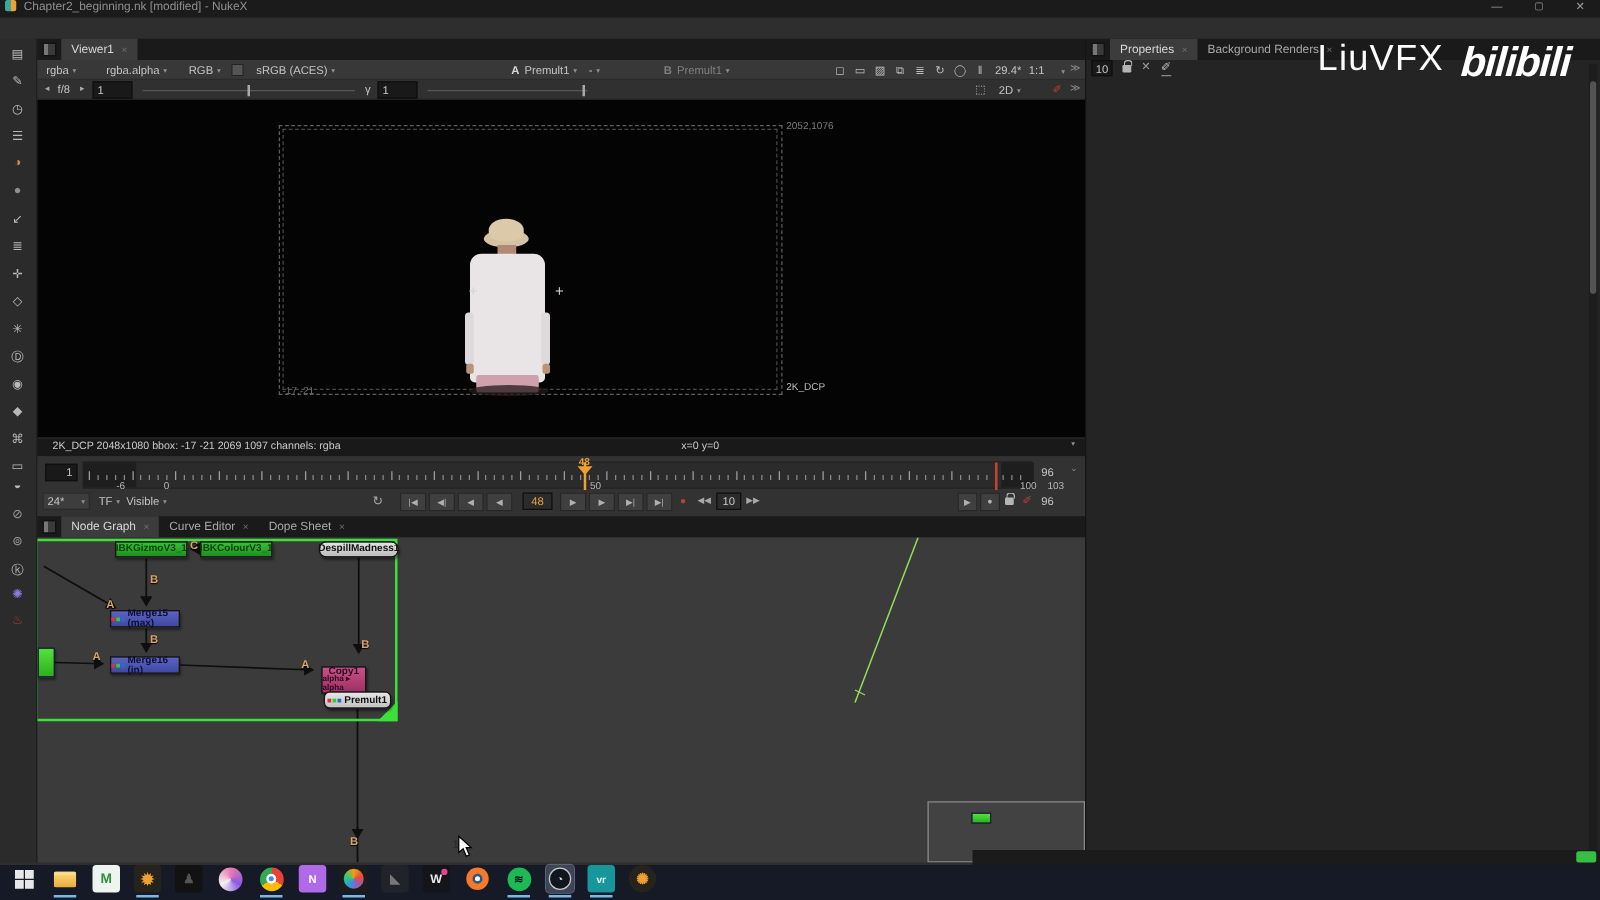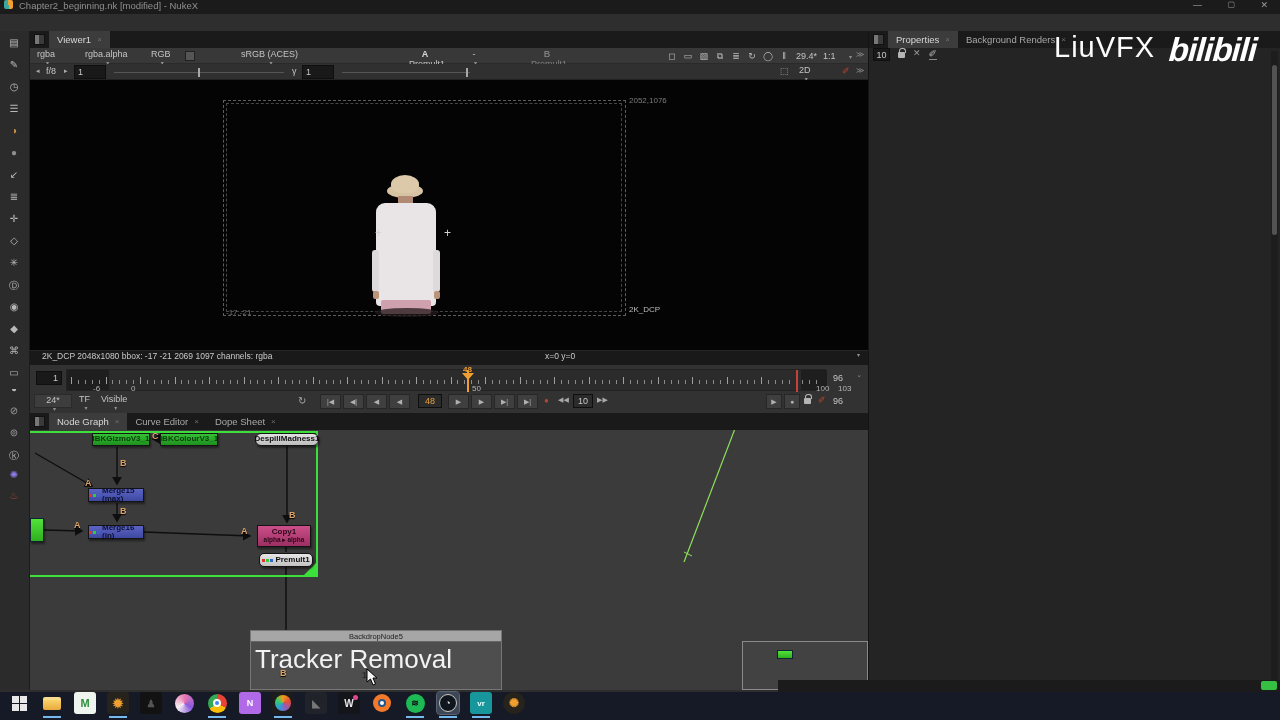--- a/index.html
+++ b/index.html
@@ -1,21 +1,21 @@
 <!DOCTYPE html>
 <html><head>
 <meta charset="utf-8">
 <style>
 *{box-sizing:border-box;margin:0;padding:0;}
 html,body{width:1280px;height:720px;background:#000;font-family:"Liberation Sans",sans-serif;}
 #app{position:relative;width:1280px;height:720px;background:#2e2e2e;overflow:hidden;font-family:"Liberation Sans",sans-serif;}
 .abs{position:absolute;}
 .row{display:flex;align-items:flex-start;}
 .caret{font-size:6px;color:#8f8f8f;margin-left:3px;}
-.dd{display:inline-flex;align-items:center;height:14px;padding:0 3px;color:#c4c4c4;font-size:9px;white-space:nowrap;flex-direction:column;}
+.dd{display:inline-flex;align-items:center;height:14px;padding:0 3px;color:#c4c4c4;font-size:9px;white-space:nowrap;}
 .tabstrip{background:#1a1a1a;display:flex;align-items:flex-end;}
 .tab{display:flex;align-items:center;gap:6px;height:17px;padding:0 8px;font-size:9.5px;color:#a8a8a8;white-space:nowrap;}
 .tab.active{background:#3c3c3c;color:#d8d8d8;}
 .tab .x{color:#6f6f6f;font-size:8px;}
 .panelicon{width:11px;height:11px;background:linear-gradient(90deg,#777 40%,#3a3a3a 40%);border:1px solid #111;margin:0 4px 3px 4px;}
 .btn{display:flex;align-items:center;justify-content:center;background:#3f3f3f;border:1px solid #262626;color:#b0b0b0;font-size:7px;height:15px;width:21px;}
 .field{background:#191919;color:#c8c8c8;font-size:9px;display:flex;align-items:center;padding:0 3px;height:14px;border:1px solid #0f0f0f;}
 .node{position:absolute;display:flex;flex-direction:column;align-items:center;justify-content:center;font-size:8px;line-height:1.05;border:1px solid #141414;color:#101010;box-shadow:1px 2px 2px rgba(0,0,0,.45);font-weight:bold;}
 .wire-lbl{position:absolute;color:#dba468;font-size:9px;font-weight:bold;text-shadow:0 1px 1px #000;}
 .chips{display:inline-flex;gap:1px;margin-right:2px;vertical-align:middle;}
@@ -412,47 +412,41 @@
       </div>
     <div class="node" style="left:58px;top:95px;width:56px;height:14px;background:linear-gradient(#5b64c4,#3f48a0);color:#0c1030;flex-direction:row;">
         <span class="chips">
           <i style="background:#d33;"></i>
           <i style="background:#3c3;"></i>
           <i style="background:#36c;"></i>
         </span>
         <span>Merge16 (in)</span>
       </div>
     <div class="abs" style="left:0;top:88px;width:14px;height:24px;background:linear-gradient(#52e33b,#2fae1f);border:1px solid #123;box-shadow:1px 2px 2px rgba(0,0,0,.45);"></div>
-    <div class="node" style="left:227px;top:95px;width:54px;height:22px;background:linear-gradient(#cc4f8a,#9c2f62);color:#2a0818;">
+    <div class="node" style="left:227px;top:103px;width:36px;height:22px;background:linear-gradient(#cc4f8a,#9c2f62);color:#2a0818;">
       <span>Copy1</span>
       <span style="font-size:6.5px;">alpha ▸ alpha</span>
     </div>
     <div class="node" style="left:229px;top:123px;width:54px;height:14px;background:linear-gradient(#e6e6e6,#c2c2c2);border-radius:5px;flex-direction:row;">
         <span class="chips">
           <i style="background:#d33;"></i>
           <i style="background:#3c3;"></i>
           <i style="background:#36c;"></i>
         </span>
         <span>Premult1</span>
       </div>
 
     <span class="wire-lbl" style="left:55px;top:48px;">A</span>
     <span class="wire-lbl" style="left:90px;top:28px;">B</span>
     <span class="wire-lbl" style="left:122px;top:1px;">C</span>
     <span class="wire-lbl" style="left:90px;top:76px;">B</span>
     <span class="wire-lbl" style="left:44px;top:90px;">A</span>
     <span class="wire-lbl" style="left:211px;top:96px;">A</span>
     <span class="wire-lbl" style="left:259px;top:80px;">B</span>
 
-    <div class="abs" style="left:220px;top:200px;width:252px;height:60px;background:#4e4e4e;border:1px solid #767676;">
-      <div style="height:11px;background:#a6a6a6;border-bottom:1px solid #666;display:flex;align-items:center;justify-content:center;font-size:7.5px;color:#1d1d1d;">
-          <span>BackdropNode5</span>
-        </div>
-      <div style="padding:2px 4px;font-size:26px;color:#f2f2f2;white-space:nowrap;">Tracker Removal</div>
-    </div>
     <span class="wire-lbl" style="left:250px;top:238px;">B</span>
     <span class="abs" style="left:332px;top:240px;font-size:9px;color:#2c2c2c;font-weight:bold;">1</span>
 
     <div class="abs" style="left:712px;top:211px;width:126px;height:49px;border:1px solid #8a8a8a;background:rgba(255,255,255,0.04);">
       <div class="abs" style="left:34px;top:8px;width:16px;height:9px;background:linear-gradient(#52e33b,#2fae1f);border:1px solid #123;"></div>
     </div>
 
     <svg class="abs" style="left:336px;top:238px;" width="13" height="18">
       <polygon points="1,1 1,14 4.5,11 7,17 9.5,16 7,10 11,10" fill="#f5f5f5" stroke="#000" stroke-width="1"></polygon>
     </svg>

